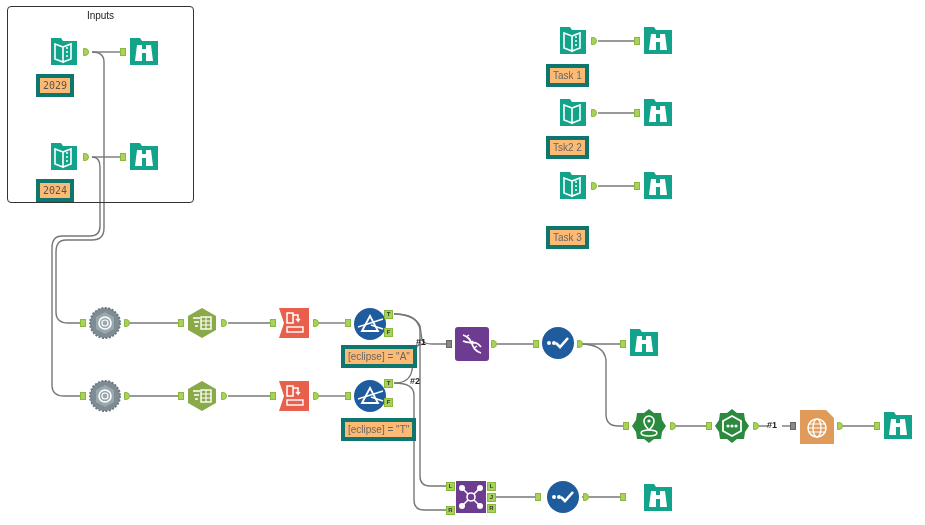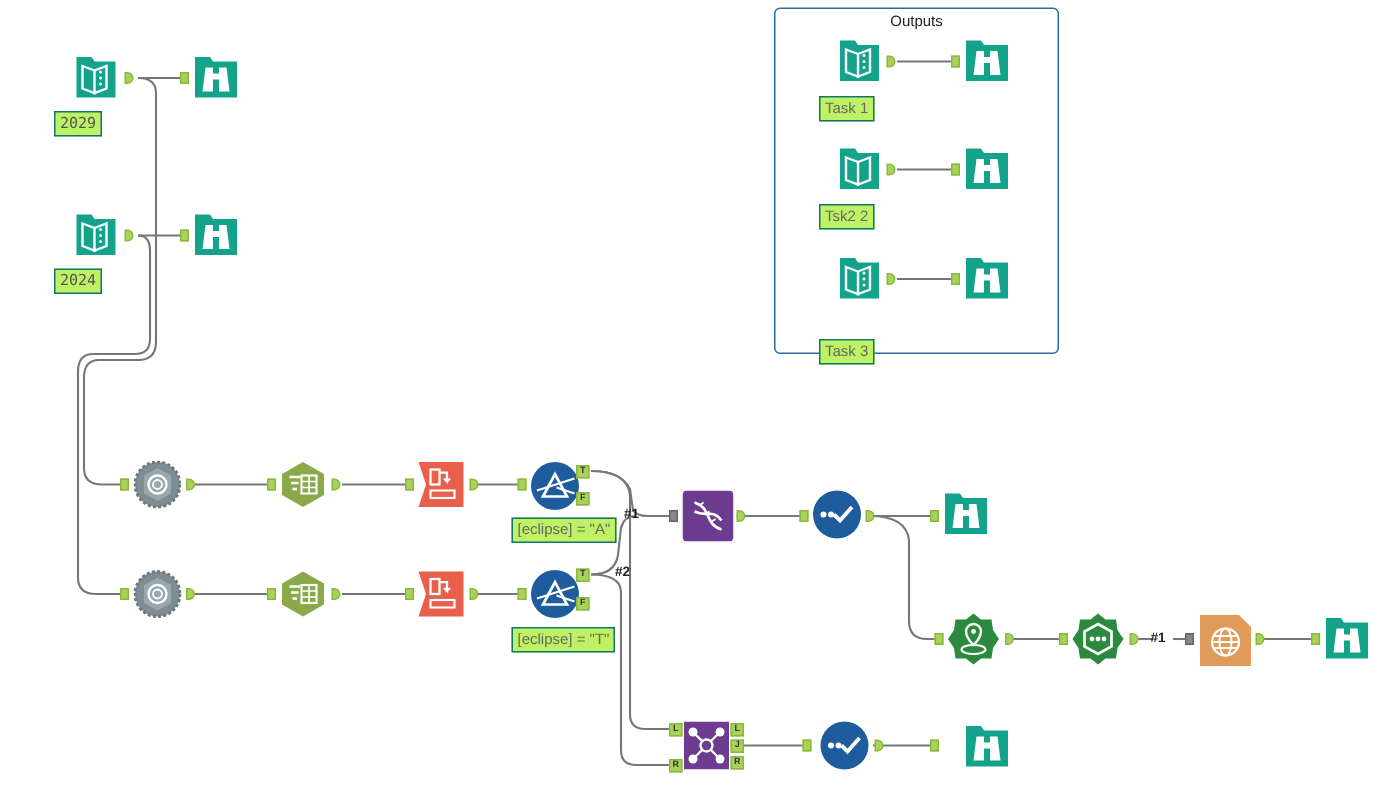--- a/index.html
+++ b/index.html
@@ -1,21 +1,21 @@
 <!DOCTYPE html>
 <html><head>
 <meta charset="utf-8">
 <style>
   html, body { margin:0; padding:0; background:#ffffff; }
   body { width:925px; height:525px; position:relative; overflow:hidden; font-family:"Liberation Sans", sans-serif; }
   #canvas { position:absolute; left:0; top:0; width:925px; height:525px; }
   .container { position:absolute; box-sizing:border-box; background:#ffffff; }
   .container .ctitle { position:absolute; top:3px; left:0; right:0; text-align:center; font-size:10px; color:#222; }
   .tool { position:absolute; width:32px; height:32px; box-sizing:border-box; }
-  .tlabel { position:absolute; font-size:10px; color:#555; border:1px solid #0f766e; background:#bef264; padding:2px 3px; white-space:nowrap; font-family:"DejaVu Sans Mono", monospace; }
+  .tlabel { position:absolute; font-size:10px; color:#555; border:4px solid #0f766e; background:#fdba74; padding:2px 3px; white-space:nowrap; font-family:"DejaVu Sans Mono", monospace; }
   .tlabel.sans { font-family:"Liberation Sans", sans-serif; color:#666; }
   .anchor { position:absolute; width:6px; height:8px; background:#a9d25a; border:1px solid #8ab83c; box-sizing:border-box; }
   .anchor.out { border-radius:0 4px 4px 0; }
   .anchor.lbl { width:9px; height:9px; font-size:6px; line-height:7px; text-align:center; color:#333; font-weight:bold; border-radius:0; }
   .conn-label { position:absolute; font-size:9px; color:#222; font-weight:bold; }
   svg#wires { position:absolute; left:0; top:0; }
   svg#wires path { fill:none; stroke:#777; stroke-width:1.4; }
 </style>
 </head>
 <body>
@@ -55,24 +55,24 @@
     <path d="M670 426 L708 426"></path>
     <path d="M755 426 L768 426"></path>
     <path d="M782 426 L792 426"></path>
     <path d="M840 426 L876 426"></path>
 
     <path d="M598 41 L636 41"></path>
     <path d="M598 113 L636 113"></path>
     <path d="M598 186 L636 186"></path>
   </svg>
 
-
-  <div class="container" style="left:516px; top:5px; width:190px; height:231px; border:1.5px solid #2c6aa0; border-radius:4px; background:transparent;">
-    <div class="ctitle">Outputs</div>
-  </div>
+  <div class="container" style="left:7px; top:6px; width:187px; height:197px; border:1.5px solid #333; border-radius:4px; background:transparent;">
+    <div class="ctitle">Inputs</div>
+  </div>
+
 
   <div class="tool" style="left:48px; top:36px;">
     <svg width="32" height="32">
       <path d="M3 2 h10 l2 3 h14 v24 h-26 z" fill="#12a38a"></path>
       <path d="M7 8 l8 3 v15 l-8 -3 z M15 11 l8 -3 v15 l-8 3 z" fill="none" stroke="#fff" stroke-width="1.6"></path>
       <circle cx="19" cy="12" r="1" fill="#fff"></circle>
         <circle cx="19" cy="16" r="1" fill="#fff"></circle>
         <circle cx="19" cy="20" r="1" fill="#fff"></circle>
     </svg>
   </div>

